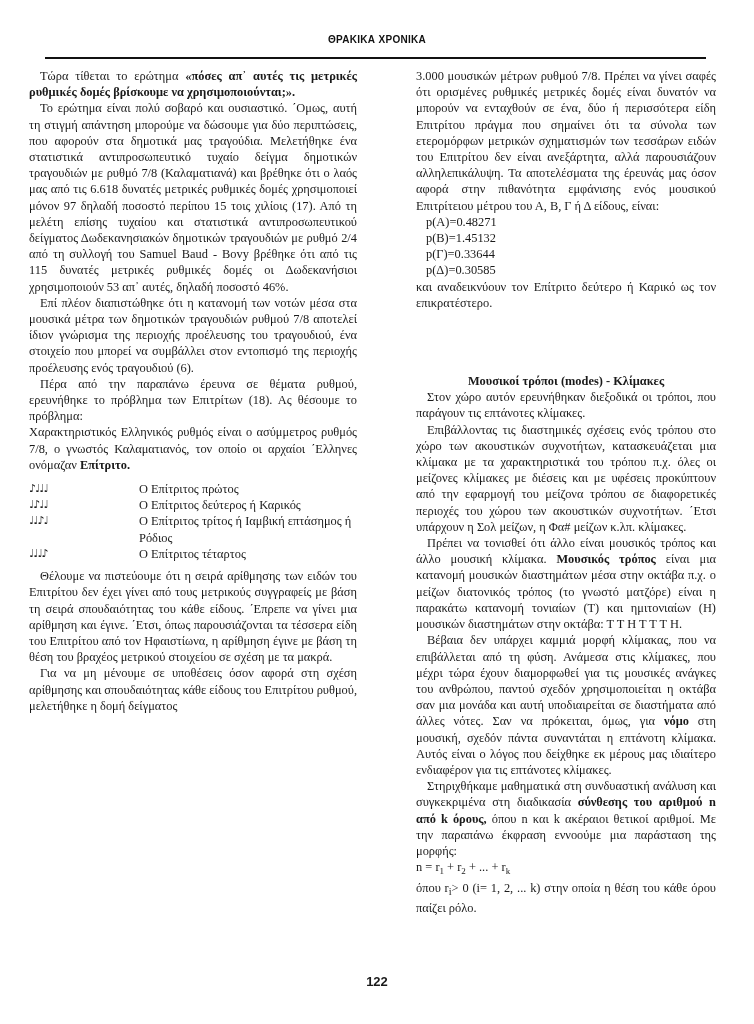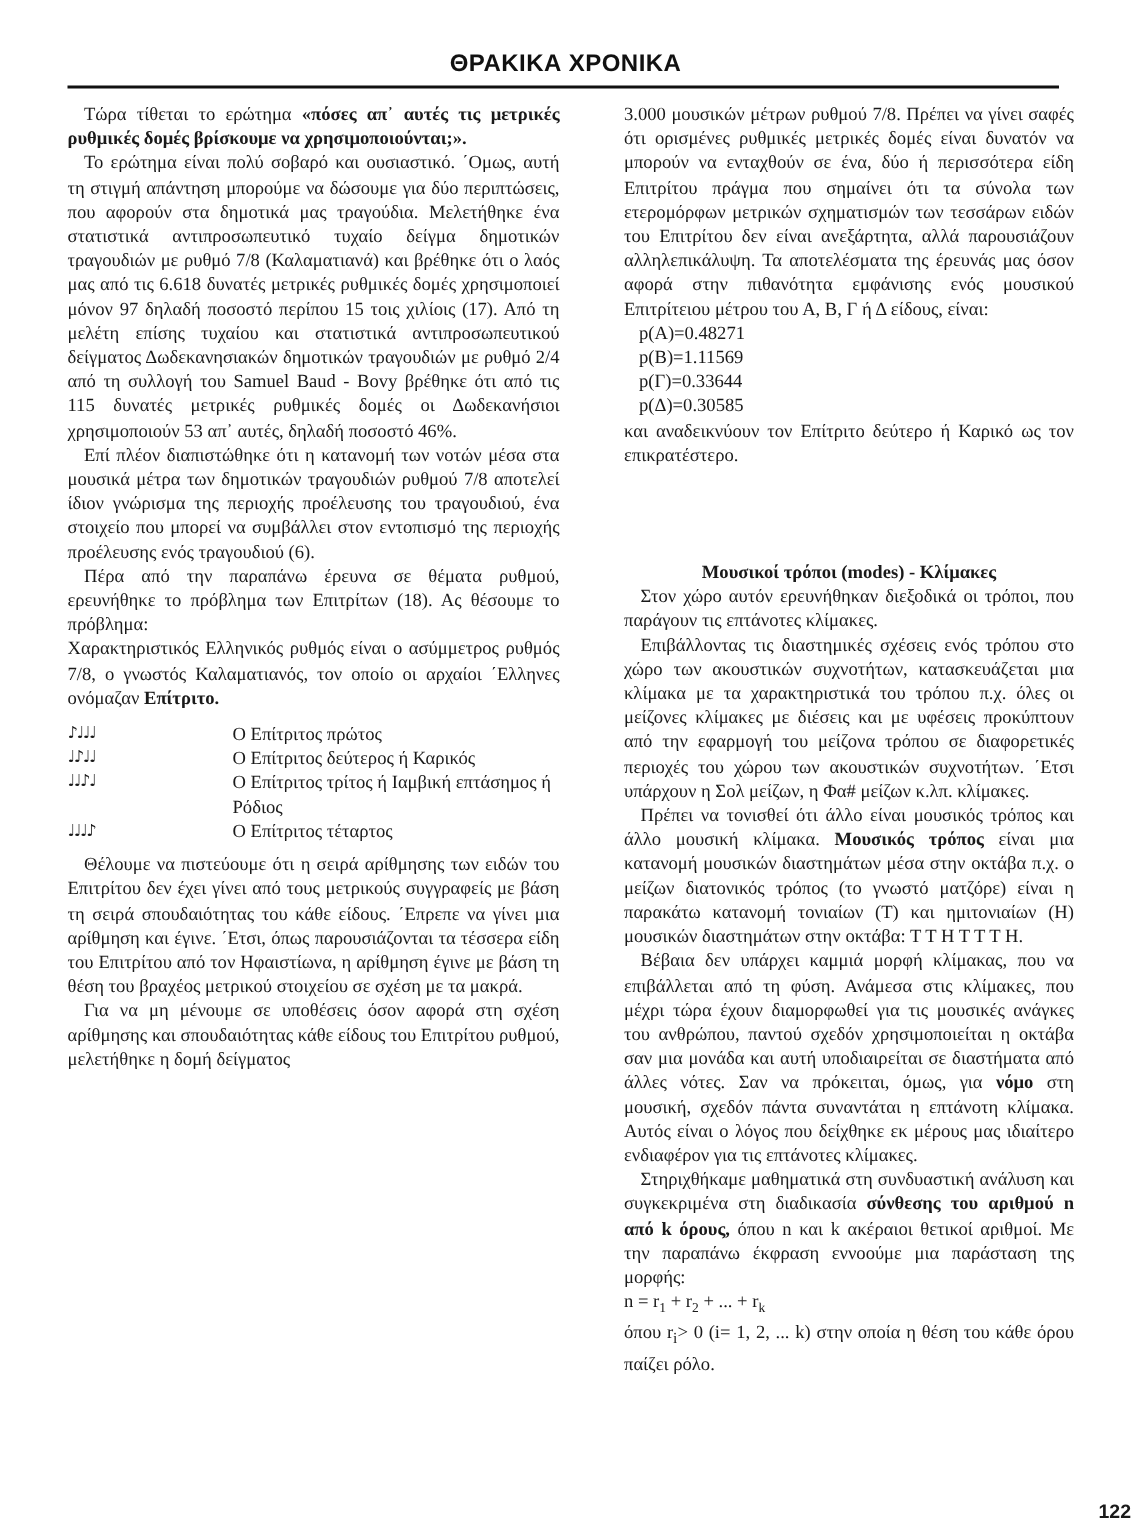--- a/index.html
+++ b/index.html
@@ -1,37 +1,37 @@
 <!DOCTYPE html>
 <html><head>
 <meta charset="utf-8">
 <style>
   html, body { margin:0; padding:0; background:#ffffff; }
   body { width:754px; height:1024px; position:relative; overflow:hidden;
          font-family:"Liberation Serif","DejaVu Serif",serif; color:#1a1a1a; }
   .header { position:absolute; left:45px; right:45px; top:34px; text-align:center;
             font-family:"Liberation Sans","DejaVu Sans",sans-serif; font-weight:bold;
-            font-size:16px; letter-spacing:0.3px; color:#111; }
+            font-size:10px; letter-spacing:0.3px; color:#111; }
   .rule { position:absolute; left:45px; right:48px; top:57px; height:2px; background:#111; }
   .col { position:absolute; top:68px; font-size:12.4px; line-height:16.2px; text-align:justify; }
-  .col-left { left:45px; width:328px; }
+  .col-left { left:29px; width:328px; }
   .col-right { left:416px; width:300px; }
   .col p { margin:0; text-indent:11px; }
   .col p.noindent { text-indent:0; }
   .col b { font-weight:bold; }
   .forms { margin:8px 0 6px 0; }
   .form-row { display:flex; align-items:flex-start; }
   .form-row .notes { width:68px; flex:none; font-family:"DejaVu Sans",sans-serif; font-size:11px; letter-spacing:-1px; line-height:16.2px; }
   .form-row .label { flex:1; text-align:left;margin-left:42px; }
   .prob { text-align:left; padding-left:10px; }
   .prob div { line-height:16.2px; }
   .section-title { text-align:center; font-weight:bold; margin-top:0; }
   .formula { text-align:left; }
   .formula sub { font-size:9px; }
-  .pagenum { position:absolute; left:0; right:0; top:1000px; text-align:right;
+  .pagenum { position:absolute; left:0; right:0; top:974px; text-align:center;
              font-family:"Liberation Sans","DejaVu Sans",sans-serif; font-weight:bold; font-size:13px; }
 </style>
 </head>
 <body>
 
 <div class="header">ΘΡΑΚΙΚΑ ΧΡΟΝΙΚΑ</div>
 <div class="rule"></div>
 
 <div class="col col-left">
   <p><span>Τώρα τίθεται το ερώτημα </span><b>«πόσες απ᾽ αυτές τις μετρικές ρυθμικές δομές βρίσκουμε να χρησιμοποιούνται;».</b></p>
@@ -58,21 +58,21 @@
     </div>
   </div>
   <p>Θέλουμε να πιστεύουμε ότι η σειρά αρίθμησης των ειδών του Επιτρίτου δεν έχει γίνει από τους μετρικούς συγγραφείς με βάση τη σειρά σπουδαιότητας του κάθε είδους. ΄Επρεπε να γίνει μια αρίθμηση και έγινε. ΄Ετσι, όπως παρουσιάζονται τα τέσσερα είδη του Επιτρίτου από τον Ηφαιστίωνα, η αρίθμηση έγινε με βάση τη θέση του βραχέος μετρικού στοιχείου σε σχέση με τα μακρά.</p>
   <p>Για να μη μένουμε σε υποθέσεις όσον αφορά στη σχέση αρίθμησης και σπουδαιότητας κάθε είδους του Επιτρίτου ρυθμού, μελετήθηκε η δομή δείγματος</p>
 </div>
 
 <div class="col col-right">
   <p class="noindent">3.000 μουσικών μέτρων ρυθμού 7/8. Πρέπει να γίνει σαφές ότι ορισμένες ρυθμικές μετρικές δομές είναι δυνατόν να μπορούν να ενταχθούν σε ένα, δύο ή περισσότερα είδη Επιτρίτου πράγμα που σημαίνει ότι τα σύνολα των ετερομόρφων μετρικών σχηματισμών των τεσσάρων ειδών του Επιτρίτου δεν είναι ανεξάρτητα, αλλά παρουσιάζουν αλληλεπικάλυψη. Τα αποτελέσματα της έρευνάς μας όσον αφορά στην πιθανότητα εμφάνισης ενός μουσικού Επιτρίτειου μέτρου του Α, Β, Γ ή Δ είδους, είναι:</p>
   <div class="prob">
     <div>p(A)=0.48271</div>
-    <div>p(B)=1.11569</div>
+    <div>p(B)=1.45132</div>
     <div>p(Γ)=0.33644</div>
     <div>p(Δ)=0.30585</div>
   </div>
   <p class="noindent">και αναδεικνύουν τον Επίτριτο δεύτερο ή Καρικό ως τον επικρατέστερο.</p>
   <div style="height:62px"></div>
   <div class="section-title">Μουσικοί τρόποι (modes) - Κλίμακες</div>
   <p>Στον χώρο αυτόν ερευνήθηκαν διεξοδικά οι τρόποι, που παράγουν τις επτάνοτες κλίμακες.</p>
   <p>Επιβάλλοντας τις διαστημικές σχέσεις ενός τρόπου στο χώρο των ακουστικών συχνοτήτων, κατασκευάζεται μια κλίμακα με τα χαρακτηριστικά του τρόπου π.χ. όλες οι μείζονες κλίμακες με διέσεις και με υφέσεις προκύπτουν από την εφαρμογή του μείζονα τρόπου σε διαφορετικές περιοχές του χώρου των ακουστικών συχνοτήτων. ΄Ετσι υπάρχουν η Σολ μείζων, η Φα# μείζων κ.λπ. κλίμακες.</p>
   <p><span>Πρέπει να τονισθεί ότι άλλο είναι μουσικός τρόπος και άλλο μουσική κλίμακα. </span><b>Μουσικός τρόπος</b><span> είναι μια κατανομή μουσικών διαστημάτων μέσα στην οκτάβα π.χ. ο μείζων διατονικός τρόπος (το γνωστό ματζόρε) είναι η παρακάτω κατανομή τονιαίων (Τ) και ημιτονιαίων (Η) μουσικών διαστημάτων στην οκτάβα: Τ Τ Η Τ Τ Τ Η.</span></p>
   <p><span>Βέβαια δεν υπάρχει καμμιά μορφή κλίμακας, που να επιβάλλεται από τη φύση. Ανάμεσα στις κλίμακες, που μέχρι τώρα έχουν διαμορφωθεί για τις μουσικές ανάγκες του ανθρώπου, παντού σχεδόν χρησιμοποιείται η οκτάβα σαν μια μονάδα και αυτή υποδιαιρείται σε διαστήματα από άλλες νότες. Σαν να πρόκειται, όμως, για </span><b>νόμο</b><span> στη μουσική, σχεδόν πάντα συναντάται η επτάνοτη κλίμακα. Αυτός είναι ο λόγος που δείχθηκε εκ μέρους μας ιδιαίτερο ενδιαφέρον για τις επτάνοτες κλίμακες.</span></p>

